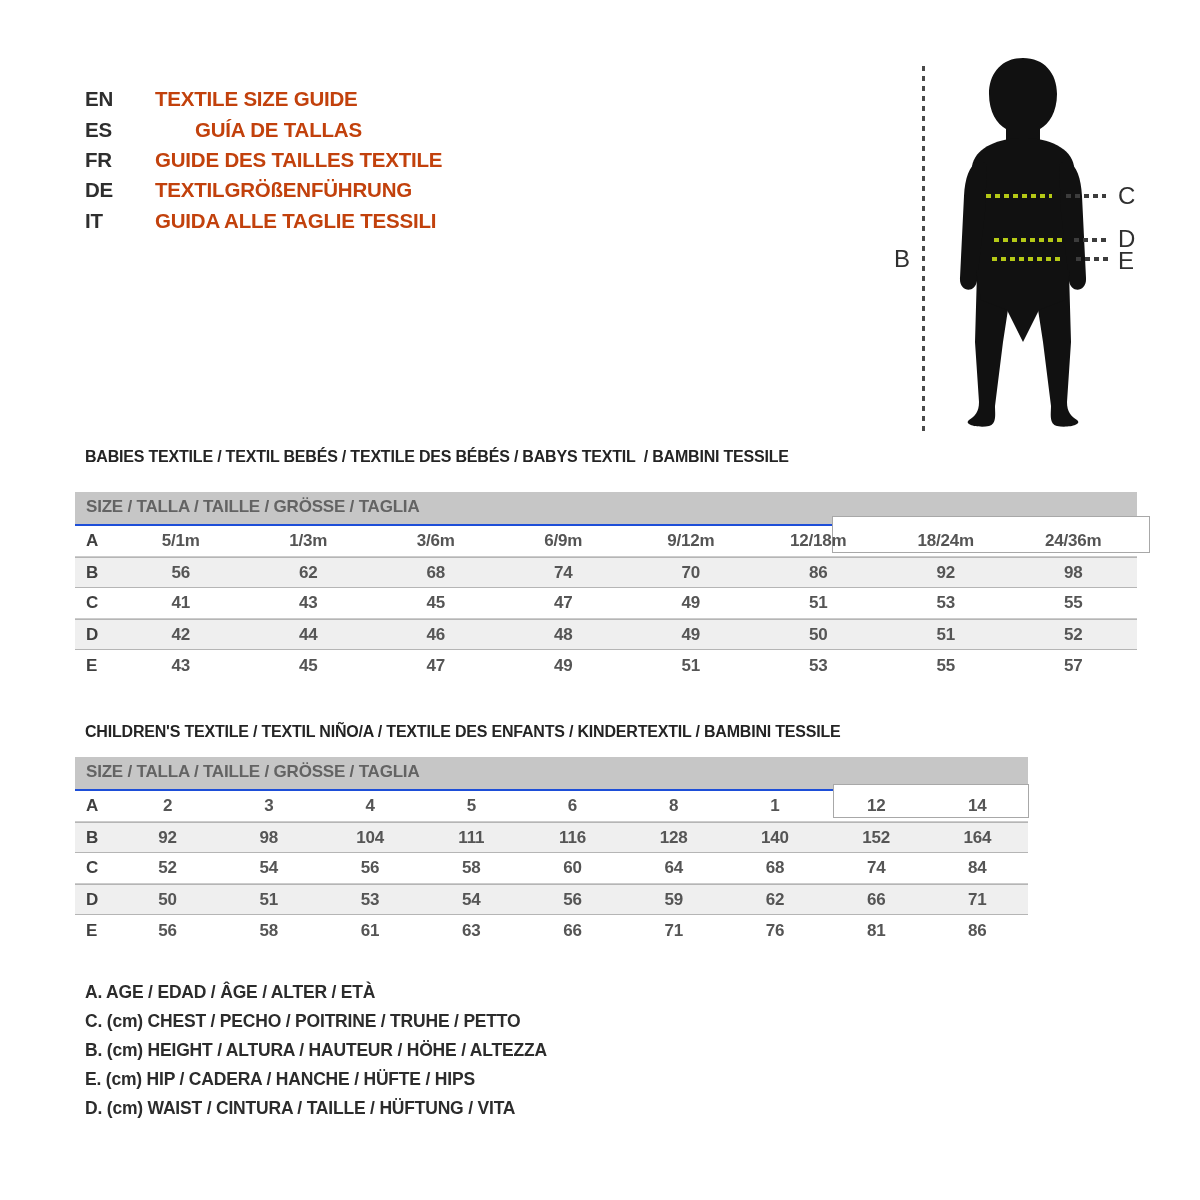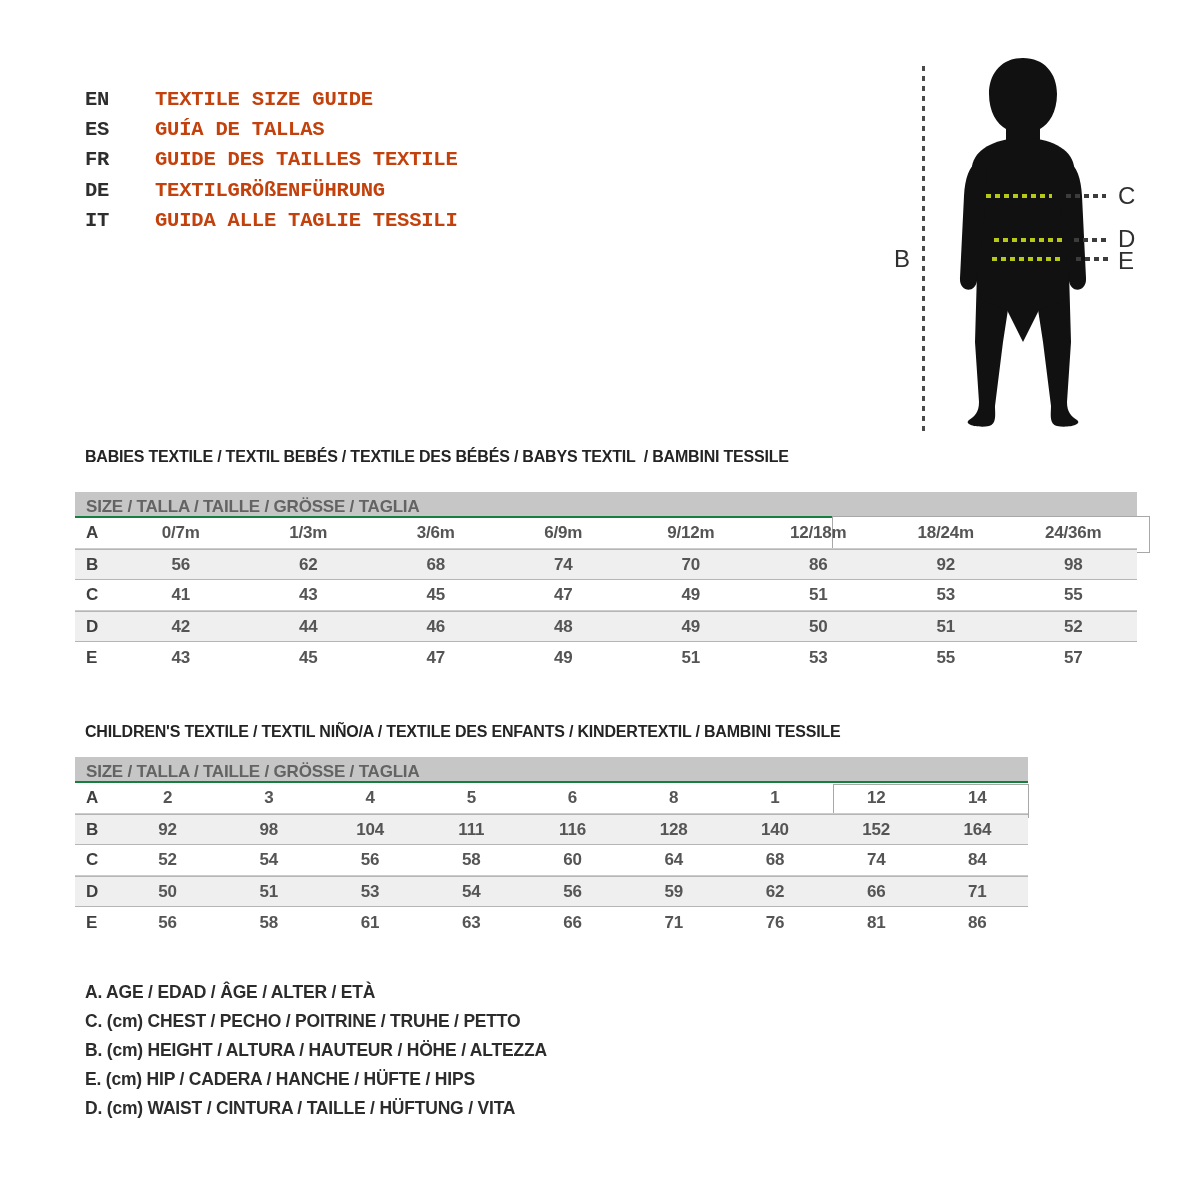--- a/index.html
+++ b/index.html
@@ -3,21 +3,21 @@
 <meta charset="utf-8">
 <style>
   * { margin:0; padding:0; box-sizing:border-box; }
   html,body { background:#ffffff; }
   .page {
     position:relative; width:1200px; height:1200px; background:#fff;
     font-family:"Liberation Sans", sans-serif; color:#2d2d2d; overflow:hidden;
   }
 
   
-  .lang-list { position:absolute; left:85px; top:84px;font-family:Liberation Mono, monospace; }
+  .lang-list { position:absolute; left:85px; top:84px; }
   .lang-row { display:flex; height:30.4px; align-items:center; }
   .lang-code { width:70px; font-size:20.5px; font-weight:700; letter-spacing:-0.2px; color:#2e2e2e; }
   .lang-title { font-size:20.5px; font-weight:700; letter-spacing:-0.2px; color:#c2410c; white-space:pre; }
 
   
   .fig-svg { position:absolute; left:945px; top:52px; width:175px; height:385px; }
   .b-line {
     position:absolute; left:922px; top:66px; width:3px; height:368px;
     background:repeating-linear-gradient(to bottom, #4a4a4a 0 5px, transparent 5px 10px);
   }
@@ -41,21 +41,21 @@
   .sec-title { position:absolute; left:85px; font-size:16px; font-weight:700;
     letter-spacing:-0.2px; color:#242424; white-space:pre; }
   .title-babies { top:448px; }
   .title-children { top:723px; }
 
   
   .size-table { position:absolute; left:75px; }
   .tbl-babies { top:492px; width:1062px; }
   .tbl-children { top:757px; width:953px; }
   .band {
-    height:26px; line-height:30px; background:#c6c6c6; border-bottom:2px solid #15803d;
+    height:34px; line-height:30px; background:#c6c6c6; border-bottom:2px solid #1d4ed8;
     font-size:17px; font-weight:700; letter-spacing:-0.2px; color:#636363; padding-left:11px;
     position:relative; z-index:0;
   }
   .rows { position:relative; z-index:2; }
   .t-row { display:flex; height:31px; align-items:center; border-bottom:1px solid #cccccc; }
   .t-row.dark { background:#efefef; border-top:1px solid #b5b5b5; border-bottom:1px solid #b5b5b5; }
   .t-row:last-child { border-bottom:none; }
   .t-label { width:42px; padding-left:11px; font-size:17px; font-weight:700; color:#3f3f3f; }
   .t-cell { flex:1; text-align:center; font-size:17px; font-weight:700; color:#555555; letter-spacing:-0.2px; }
   .hl-box { position:absolute; border:1px solid #a8a8a8; background:#ffffff; z-index:1; }
@@ -71,21 +71,21 @@
 
 <div class="page">
 
   <div class="lang-list" id="langList">
       <div class="lang-row">
         <div class="lang-code" style="display: inline-block;">EN</div>
         <div class="lang-title" style="display: inline-block;">TEXTILE SIZE GUIDE</div>
       </div>
       <div class="lang-row">
         <div class="lang-code" style="display: inline-block;">ES</div>
-        <div class="lang-title" style="display: inline-block;">GUÍA DE TALLAS</div>
+        <div class="lang-title" style="display: inline-block; margin-left: 40px;">GUÍA DE TALLAS</div>
       </div>
       <div class="lang-row">
         <div class="lang-code" style="display: inline-block;">FR</div>
         <div class="lang-title" style="display: inline-block;">GUIDE DES TAILLES TEXTILE</div>
       </div>
       <div class="lang-row">
         <div class="lang-code" style="display: inline-block;">DE</div>
         <div class="lang-title" style="display: inline-block;">TEXTILGRÖßENFÜHRUNG</div>
       </div>
       <div class="lang-row">
@@ -117,21 +117,21 @@
   <div class="dash-black k-e"></div>
   <div class="fig-label lbl-e">E</div>
 
   <div class="sec-title title-babies">BABIES TEXTILE / TEXTIL BEBÉS / TEXTILE DES BÉBÉS / BABYS TEXTIL  / BAMBINI TESSILE</div>
   <div class="size-table tbl-babies">
     <div class="band">SIZE / TALLA / TAILLE / GRÖSSE / TAGLIA</div>
     <div class="hl-box hl-babies"></div>
     <div class="rows">
         <div class="t-row">
           <div class="t-label" style="display: block;">A</div>
-          <div class="t-cell">0/7m</div>
+          <div class="t-cell">5/1m</div>
           <div class="t-cell">1/3m</div>
           <div class="t-cell">3/6m</div>
           <div class="t-cell">6/9m</div>
           <div class="t-cell">9/12m</div>
           <div class="t-cell">12/18m</div>
           <div class="t-cell">18/24m</div>
           <div class="t-cell">24/36m</div>
         </div>
         <div class="t-row dark">
           <div class="t-label" style="display: block;">B</div>

